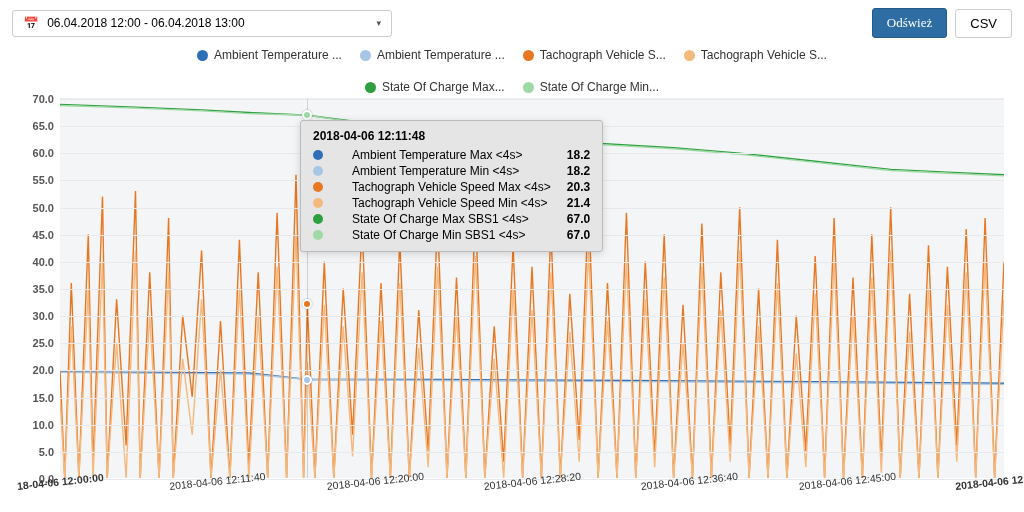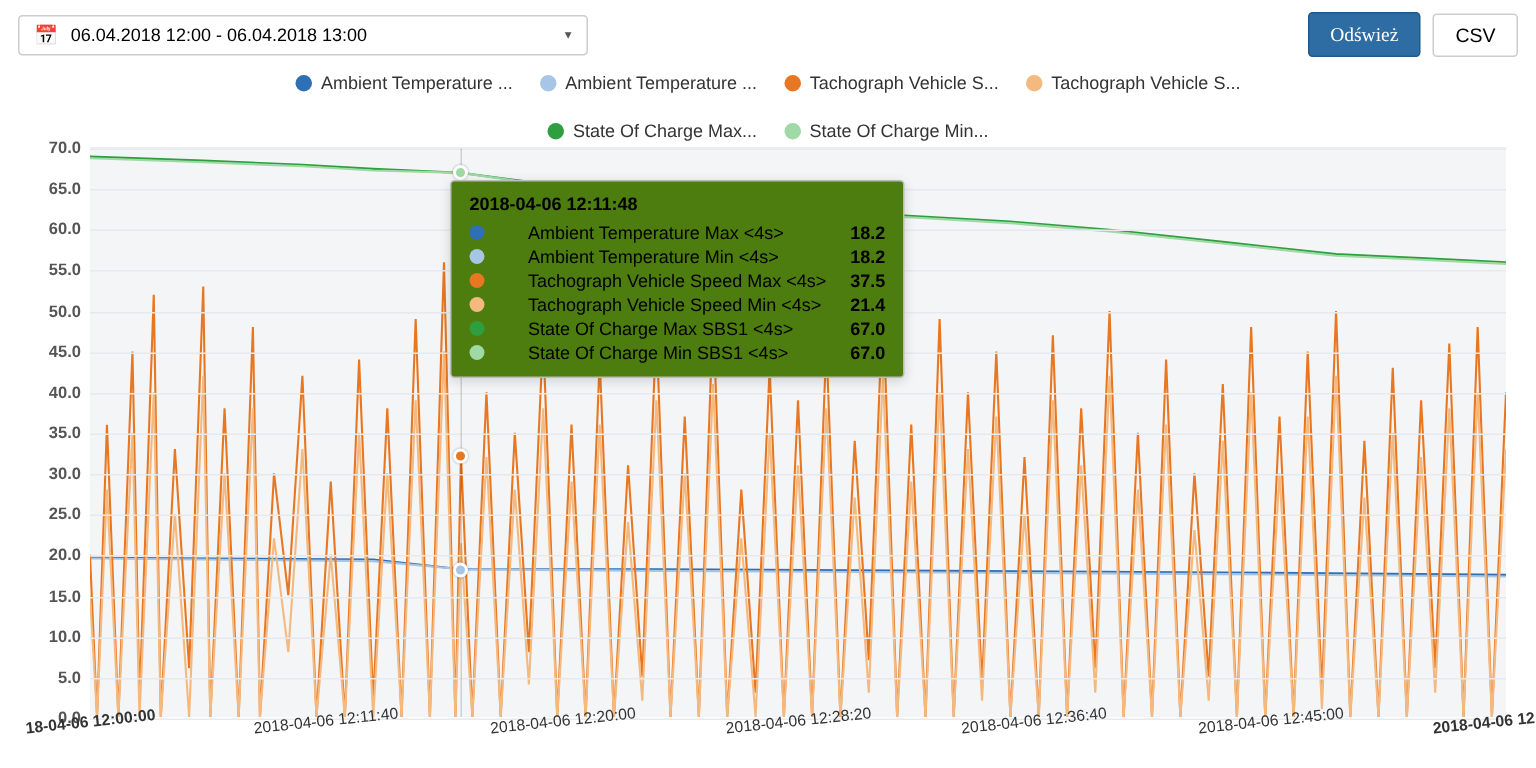--- a/index.html
+++ b/index.html
@@ -19,21 +19,21 @@
 
 .chart-wrap { position: relative; margin: 0 20px 0 60px; height: 380px; background: #f4f5f7; border-top: 1px solid #eee; }
 .plot { position: absolute; left: 0; top: 0; width: 100%; height: 100%; }
 .yaxis-label { position: absolute; right: calc(100% + 6px); transform: translateY(-50%); font-size: 11px; color: #555; font-weight: bold; }
 .gridline { position: absolute; left: 0; right: 0; border-top: 1px solid #e8e9ec; }
 
 .xaxis { position: relative; margin: 0 20px 0 60px; height: 30px; }
 .xtick { position: absolute; top: 2px; font-size: 10.5px; color: #333; transform: translateX(-50%) rotate(-6deg); transform-origin: left top; white-space: nowrap; }
 .xtick.edge { font-weight: bold; }
 
-.tooltip { position: absolute; background: #4d7c0f; border: 1px solid #bbb; border-radius: 3px; box-shadow: 0 2px 8px rgba(0,0,0,0.15); padding: 8px 12px; font-size: 12px; z-index: 20; min-width: 280px; }
+.tooltip { position: absolute; background: #e5e5e5; border: 1px solid #bbb; border-radius: 3px; box-shadow: 0 2px 8px rgba(0,0,0,0.15); padding: 8px 12px; font-size: 12px; z-index: 20; min-width: 280px; }
 .tooltip-title { font-weight: bold; margin-bottom: 4px; }
 .tooltip-row { display: flex; align-items: center; gap: 6px; padding: 1px 0; }
 .tooltip-row .tname { flex: 1; margin-left: 23px; }
 .tooltip-row .tval { font-weight: bold; margin-left: 10px; }
 
 .marker-line { position: absolute; top: 0; bottom: 0; width: 1px; background: rgba(0,0,0,0.15); }
 .marker-dot { position: absolute; width: 10px; height: 10px; border-radius: 50%; transform: translate(-50%, -50%); border: 2px solid #fff; box-shadow: 0 0 2px rgba(0,0,0,0.3); }
 </style>
 </head>
 <body>
@@ -139,21 +139,21 @@
       <span class="tval">18.2</span>
     </div>
     <div class="tooltip-row">
       <span class="swatch" style="width:10px;height:10px;background:#a7c6e6"></span>
       <span class="tname">Ambient Temperature Min &lt;4s&gt;</span>
       <span class="tval">18.2</span>
     </div>
     <div class="tooltip-row">
       <span class="swatch" style="width:10px;height:10px;background:#e87722"></span>
       <span class="tname">Tachograph Vehicle Speed Max &lt;4s&gt;</span>
-      <span class="tval">37.5</span>
+      <span class="tval">20.3</span>
     </div>
     <div class="tooltip-row">
       <span class="swatch" style="width:10px;height:10px;background:#f4b97e"></span>
       <span class="tname">Tachograph Vehicle Speed Min &lt;4s&gt;</span>
       <span class="tval">21.4</span>
     </div>
     <div class="tooltip-row">
       <span class="swatch" style="width:10px;height:10px;background:#2e9f3e"></span>
       <span class="tname">State Of Charge Max SBS1 &lt;4s&gt;</span>
       <span class="tval">67.0</span>

